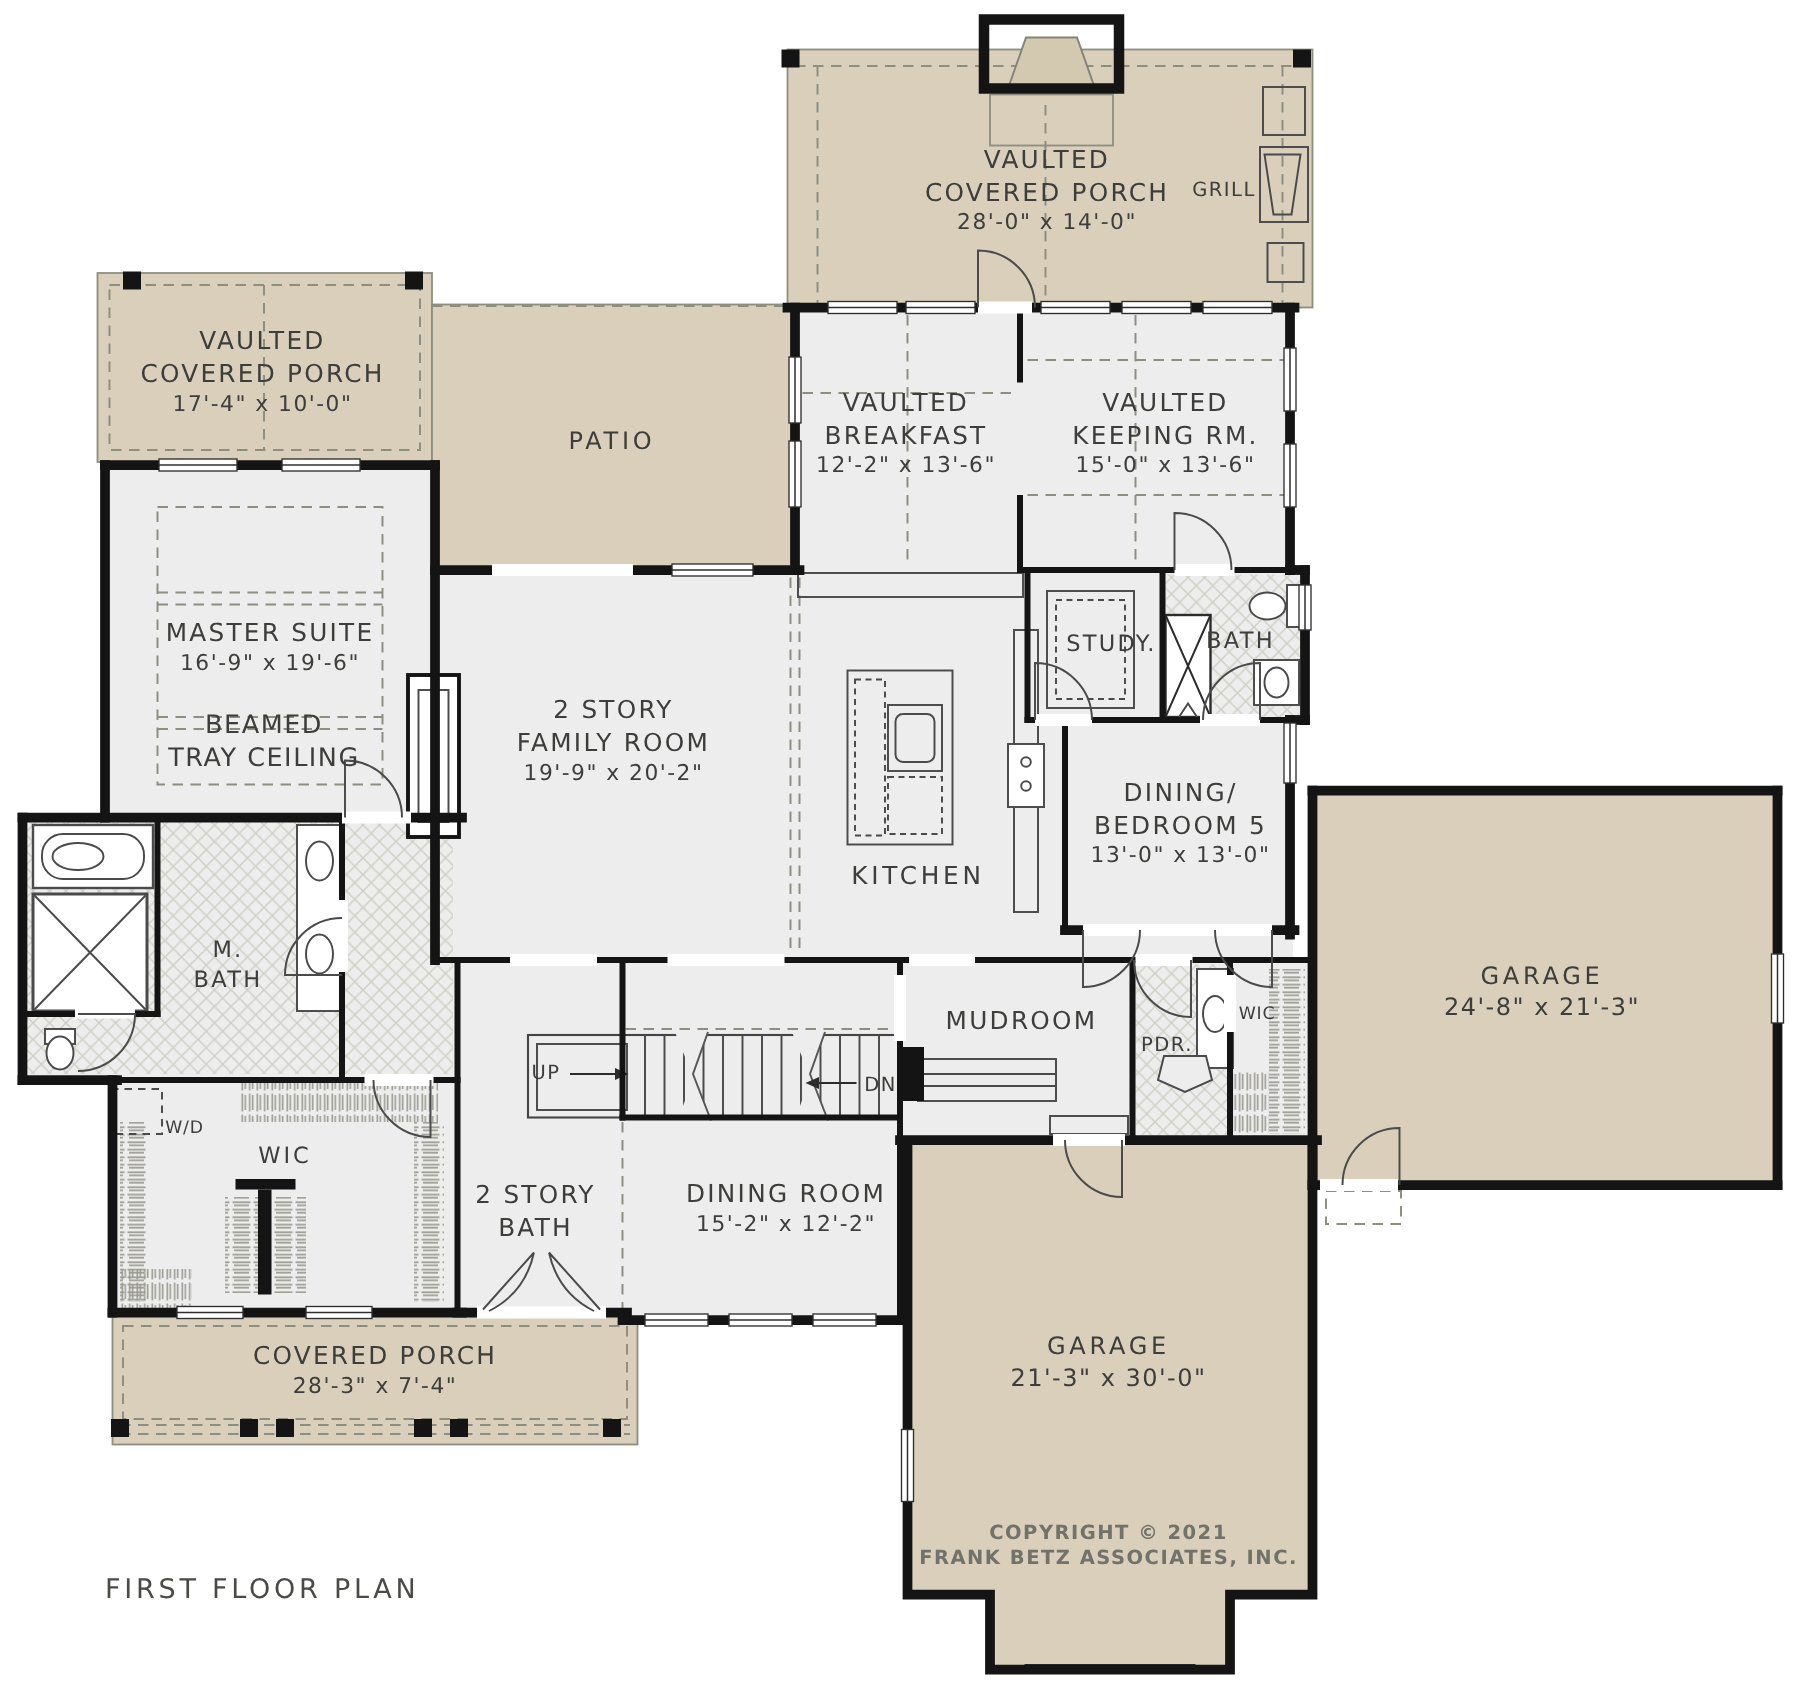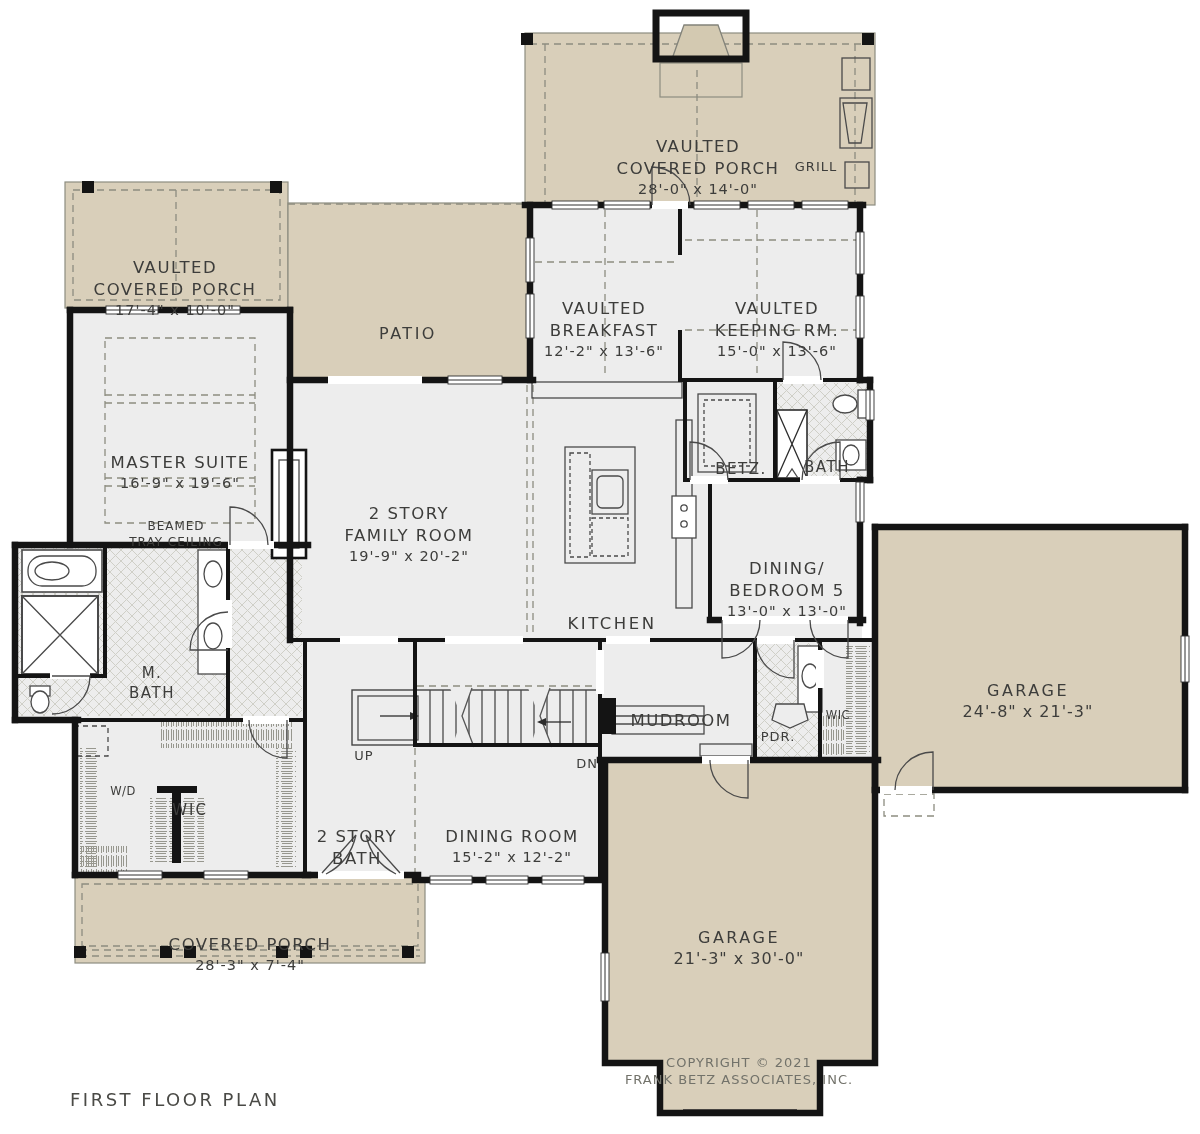--- a/index.html
+++ b/index.html
@@ -1,30 +1,30 @@
 <!DOCTYPE html>
 <html><head>
 <meta charset="utf-8">
 <style>
   html,body{margin:0;padding:0;background:#fff;}
   .stage{position:relative;width:1200px;height:1134px;background:#fff;overflow:hidden;
          font-family:"DejaVu Sans",sans-serif;}
   .stage svg{position:absolute;left:0;top:0;}
   .lbl{position:absolute;transform:translate(-50%,-50%);text-align:center;
-       color:#3d3d3b;line-height:1.32;letter-spacing:1.5px;white-space:nowrap;margin-top:40px;}
+       color:#3d3d3b;line-height:1.32;letter-spacing:1.5px;white-space:nowrap;}
   .lbl span{display:block;}
   .n{font-size:16.5px;}
   .d{font-size:14.5px;letter-spacing:1px;}
   .N{font-size:16px;letter-spacing:2.5px;}
   .D{font-size:16px;letter-spacing:1px;}
   .md{font-size:15px;}
   .sm{font-size:13px;letter-spacing:1px;}
   .xs{font-size:11.5px;letter-spacing:.5px;}
-  .note{font-size:12px;letter-spacing:1px;}
-  .copy{color:#72726a;font-size:13px;letter-spacing:1px;}
+  .note{font-size:17px;letter-spacing:1px;}
+  .copy{color:#72726a;font-size:13px;letter-spacing:1px;font-weight:bold;}
   .title{transform:translate(0,-50%);text-align:left;font-size:18px;
          letter-spacing:2.5px;color:#4a4a46;}
 </style>
 </head>
 <body>
 
 <div class="stage">
 
 <svg width="1200" height="1134" viewBox="0 0 1200 1134">
   <defs>
@@ -383,21 +383,21 @@
   </div>
   <div class="lbl" style="left:409px;top:494px">
     <span class="n">2 STORY</span>
     <span class="n">FAMILY ROOM</span>
     <span class="d">19'-9" x 20'-2"</span>
   </div>
   <div class="lbl n" style="left:612px;top:584px;letter-spacing:2.5px">
     <span>KITCHEN</span>
   </div>
   <div class="lbl md" style="left:741px;top:430px">
-    <span>BETZ.</span>
+    <span>STUDY.</span>
   </div>
   <div class="lbl md" style="left:827px;top:428px">
     <span>BATH</span>
   </div>
   <div class="lbl" style="left:787px;top:549px">
     <span class="n">DINING/</span>
     <span class="n">BEDROOM 5</span>
     <span class="d">13'-0" x 13'-0"</span>
   </div>
   <div class="lbl md" style="left:152px;top:644px">
@@ -413,21 +413,21 @@
   <div class="lbl" style="left:357px;top:808px">
     <span class="n">2 STORY</span>
     <span class="n">BATH</span>
   </div>
   <div class="lbl sm" style="left:364px;top:716px">
     <span>UP</span>
   </div>
   <div class="lbl sm" style="left:587px;top:724px">
     <span>DN</span>
   </div>
-  <div class="lbl" style="left:512px;top:806px">
+  <div class="lbl" style="left:524px;top:806px">
     <span class="n">DINING ROOM</span>
     <span class="d">15'-2" x 12'-2"</span>
   </div>
   <div class="lbl n" style="left:681px;top:681px">
     <span>MUDROOM</span>
   </div>
   <div class="lbl sm" style="left:778px;top:697px">
     <span>PDR.</span>
   </div>
   <div class="lbl xs" style="left:838px;top:676px">

